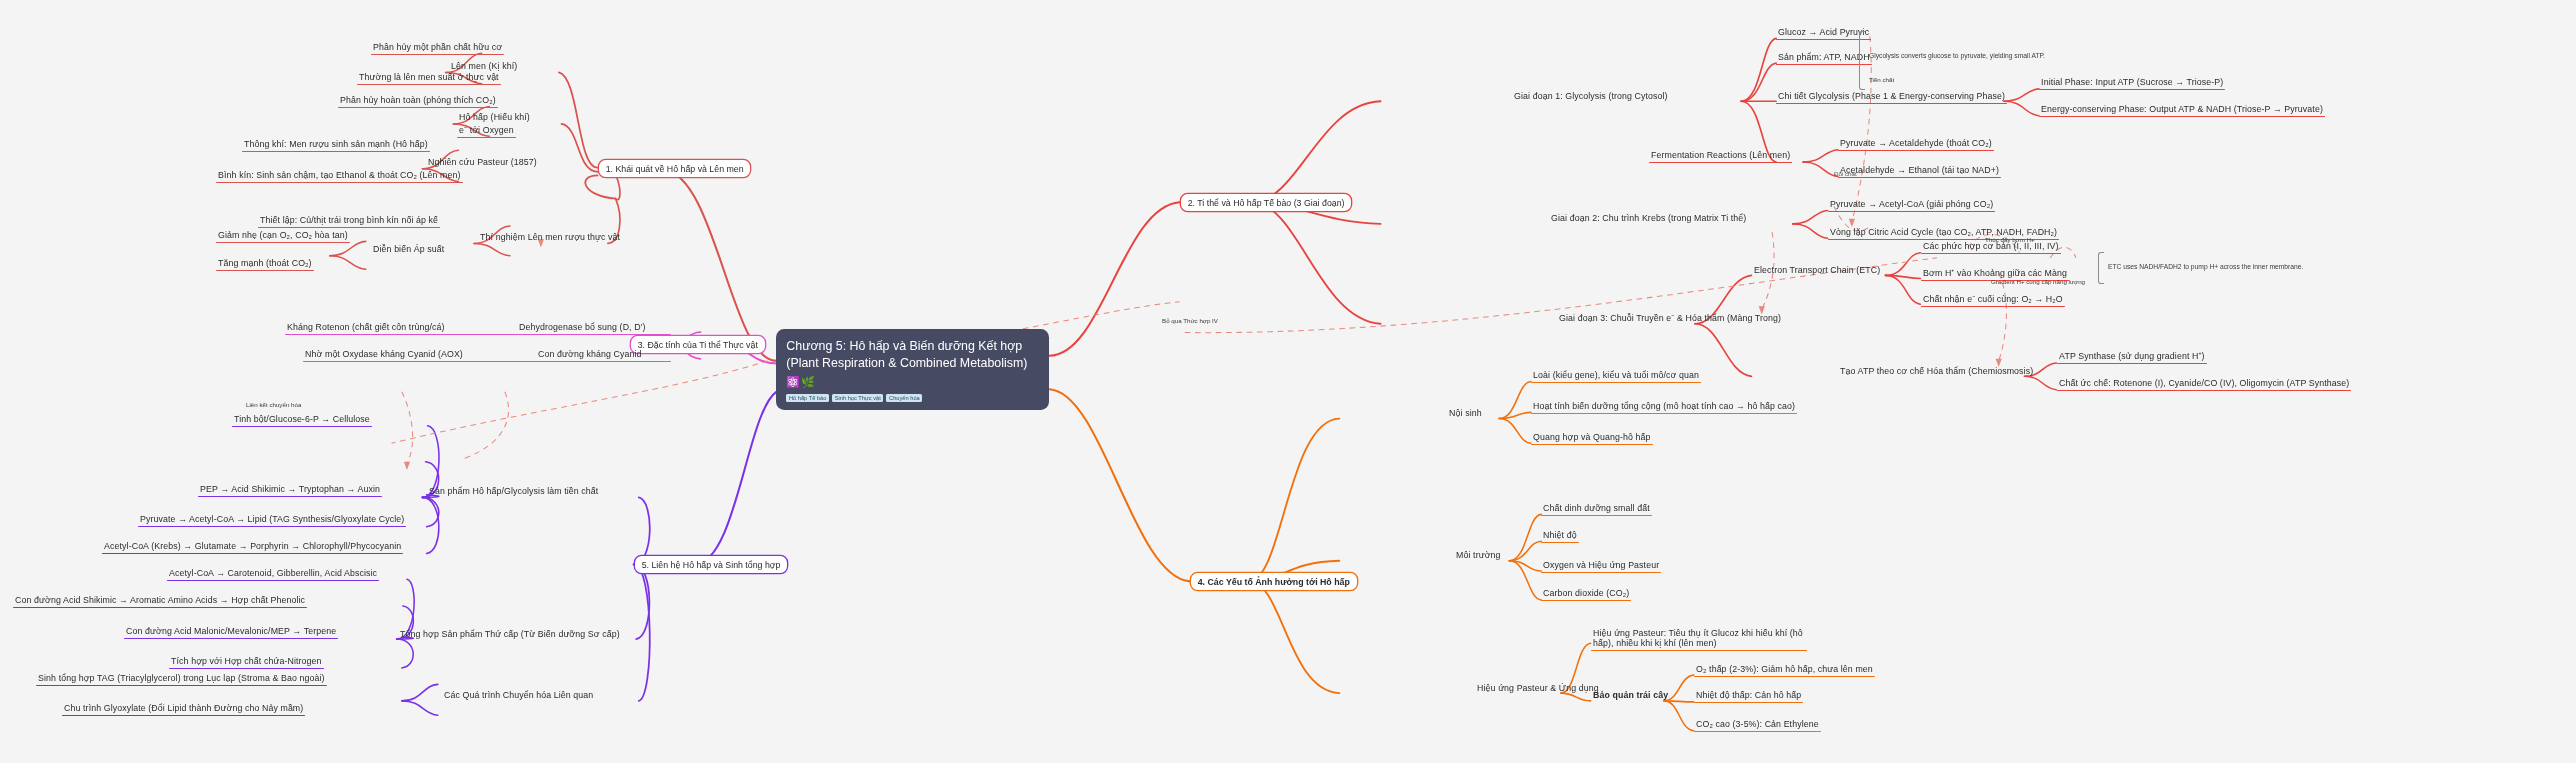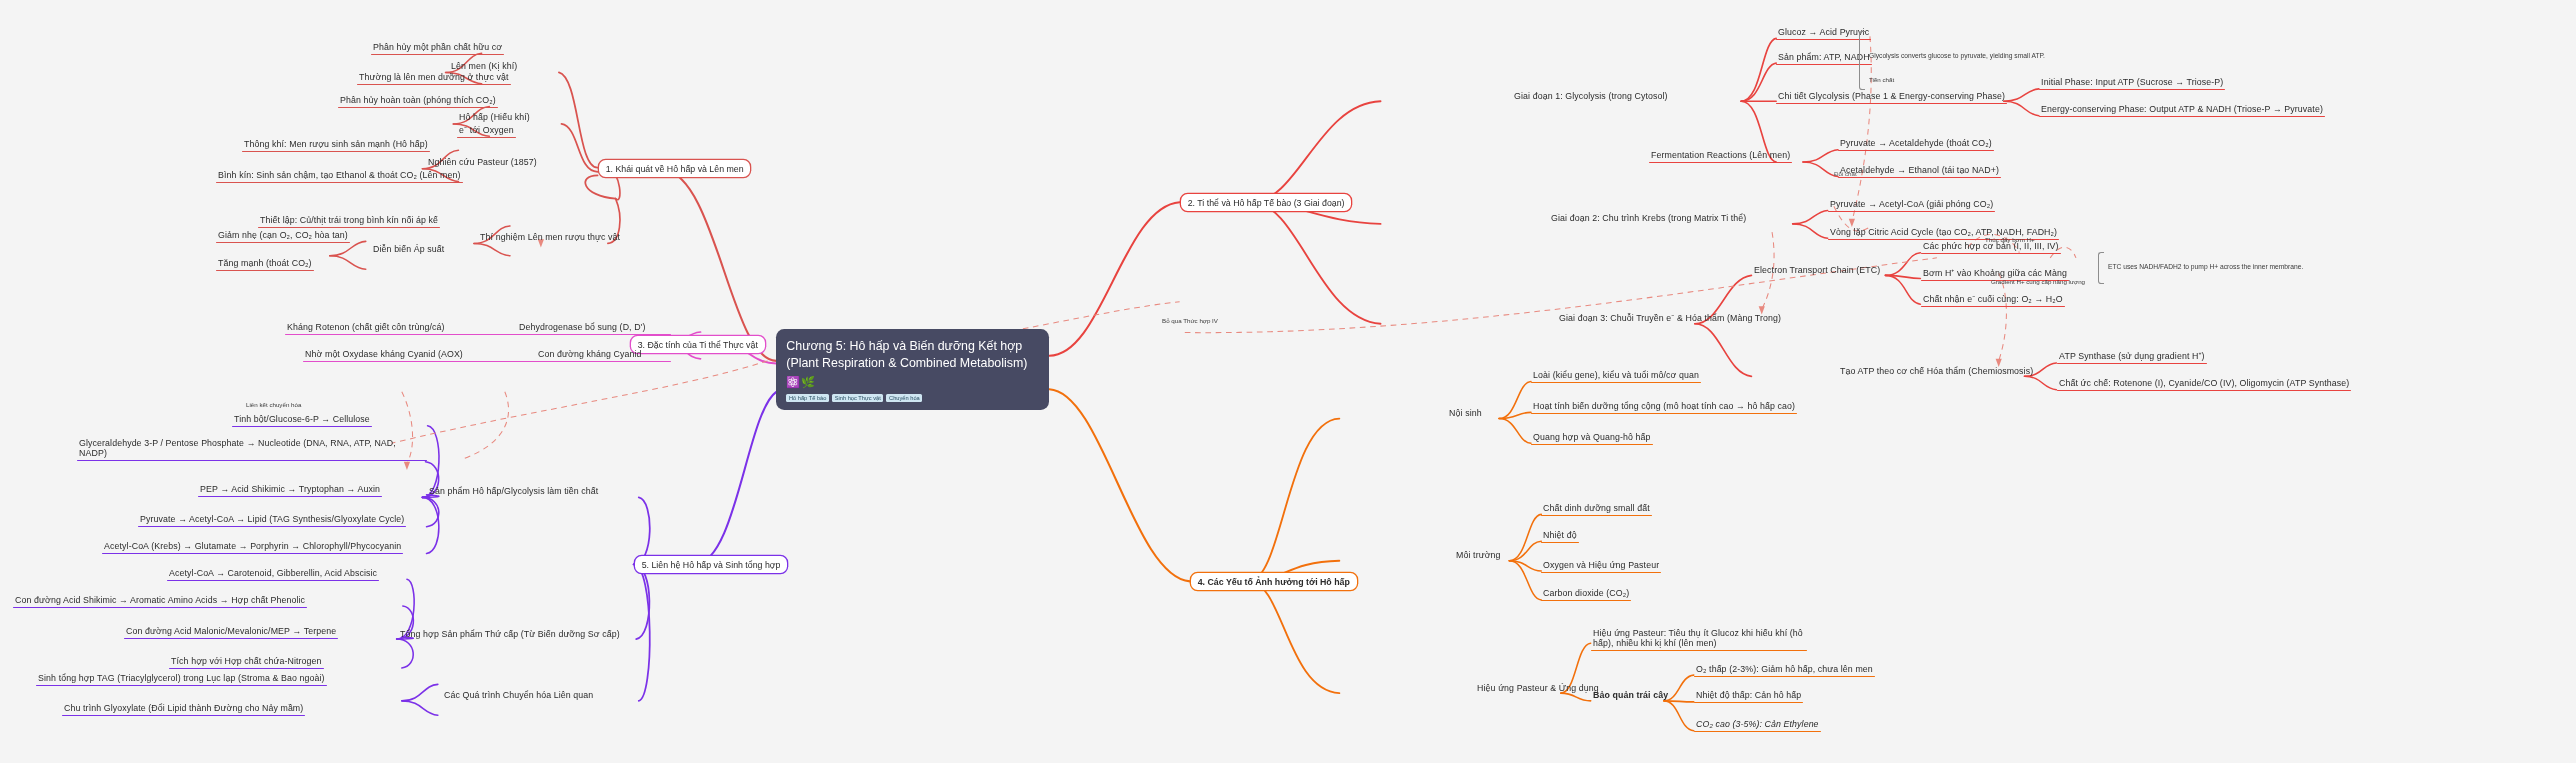--- a/index.html
+++ b/index.html
@@ -189,21 +189,21 @@
   <div class="pill p-purple" style="left:635px;top:556px;"><span>5. Liên hệ Hô hấp và Sinh tổng hợp</span></div>
 
   <div class="node c-red" style="left:449px;top:61px;">
     <span class="txt">Lên men (Kị khí)</span>
     </div>
   <div class="node c-red" style="left:371px;top:42px;">
     <span class="txt">Phân hủy một phần chất hữu cơ</span>
       <span class="bar"></span>
     </div>
   <div class="node c-red" style="left:357px;top:72px;">
-    <span class="txt">Thường là lên men dưỡng ở thực vật</span>
+    <span class="txt">Thường là lên men suất ở thực vật</span>
       <span class="bar"></span>
     </div>
 
   <div class="node c-red" style="left:457px;top:112px;">
     <span class="txt">Hô hấp (Hiếu khí)</span>
     </div>
   <div class="node c-red" style="left:338px;top:95px;">
     <span class="txt">Phân hủy hoàn toàn (phóng thích CO₂)</span>
       <span class="bar"></span>
     </div>
@@ -259,24 +259,20 @@
       <span class="bar"></span>
     </div>
 
   <div class="node c-purple" style="left:427px;top:486px;">
     <span class="txt">Sản phẩm Hô hấp/Glycolysis làm tiền chất</span>
     </div>
   <div class="node c-purple" style="left:232px;top:414px;">
     <span class="txt">Tinh bột/Glucose-6-P → Cellulose</span>
       <span class="bar"></span>
     </div>
-  <div class="node c-purple wrap" style="left:77px;top:438px;width:350px;">
-    <span class="txt">Glyceraldehyde 3-P / Pentose Phosphate → Nucleotide (DNA, RNA, ATP, NAD, NADP)</span>
-      <span class="bar"></span>
-    </div>
   <div class="node c-purple" style="left:198px;top:484px;">
     <span class="txt">PEP → Acid Shikimic → Tryptophan → Auxin</span>
       <span class="bar"></span>
     </div>
   <div class="node c-purple" style="left:138px;top:514px;">
     <span class="txt">Pyruvate → Acetyl-CoA → Lipid (TAG Synthesis/Glyoxylate Cycle)</span>
       <span class="bar"></span>
     </div>
   <div class="node c-purple" style="left:102px;top:541px;">
     <span class="txt">Acetyl-CoA (Krebs) → Glutamate → Porphyrin → Chlorophyll/Phycocyanin</span>
@@ -443,21 +439,21 @@
     <span class="txt">Bảo quản trái cây</span>
     </div>
   <div class="node c-orange" style="left:1694px;top:664px;">
     <span class="txt">O₂ thấp (2-3%): Giảm hô hấp, chưa lên men</span>
       <span class="bar"></span>
     </div>
   <div class="node c-orange" style="left:1694px;top:690px;">
     <span class="txt">Nhiệt độ thấp: Cản hô hấp</span>
       <span class="bar"></span>
     </div>
-  <div class="node c-orange" style="left:1694px;top:719px;font-style:italic;">
+  <div class="node c-orange" style="left:1694px;top:719px;">
     <span class="txt">CO₂ cao (3-5%): Cản Ethylene</span>
       <span class="bar"></span>
     </div>
 
   <div class="bracket" style="left:1859px;top:31px;height:57px;"></div>
   <div class="anno" style="left:1869px;top:52px;">Glycolysis converts glucose to pyruvate, yielding small ATP.</div>
   <div class="anno sm" style="left:1869px;top:76px;">Tiền chất</div>
 
   <div class="bracket" style="left:2098px;top:252px;height:30px;"></div>
   <div class="anno" style="left:2108px;top:263px;">ETC uses NADH/FADH2 to pump H+ across the inner membrane.</div>

